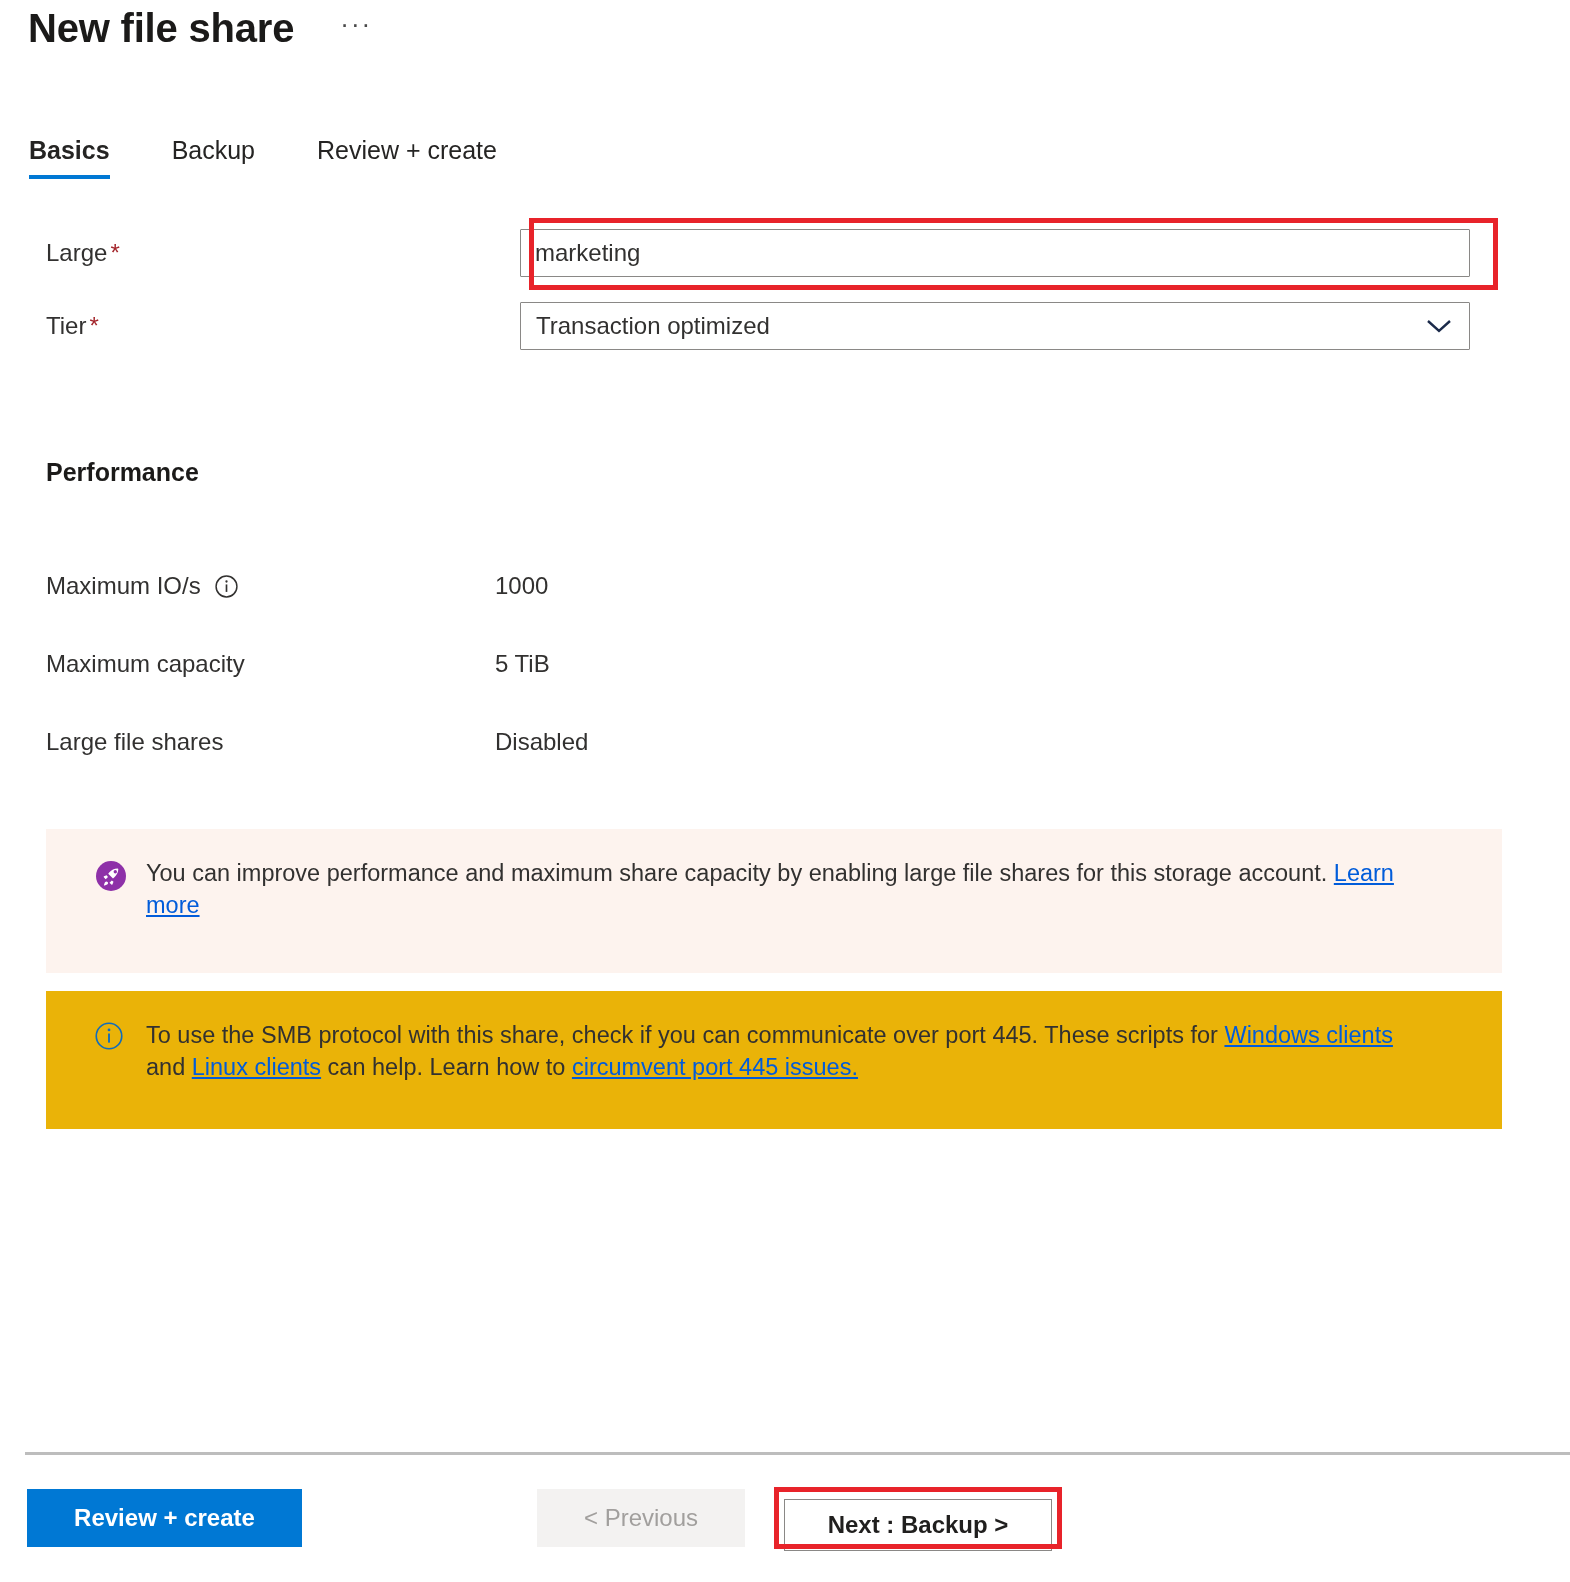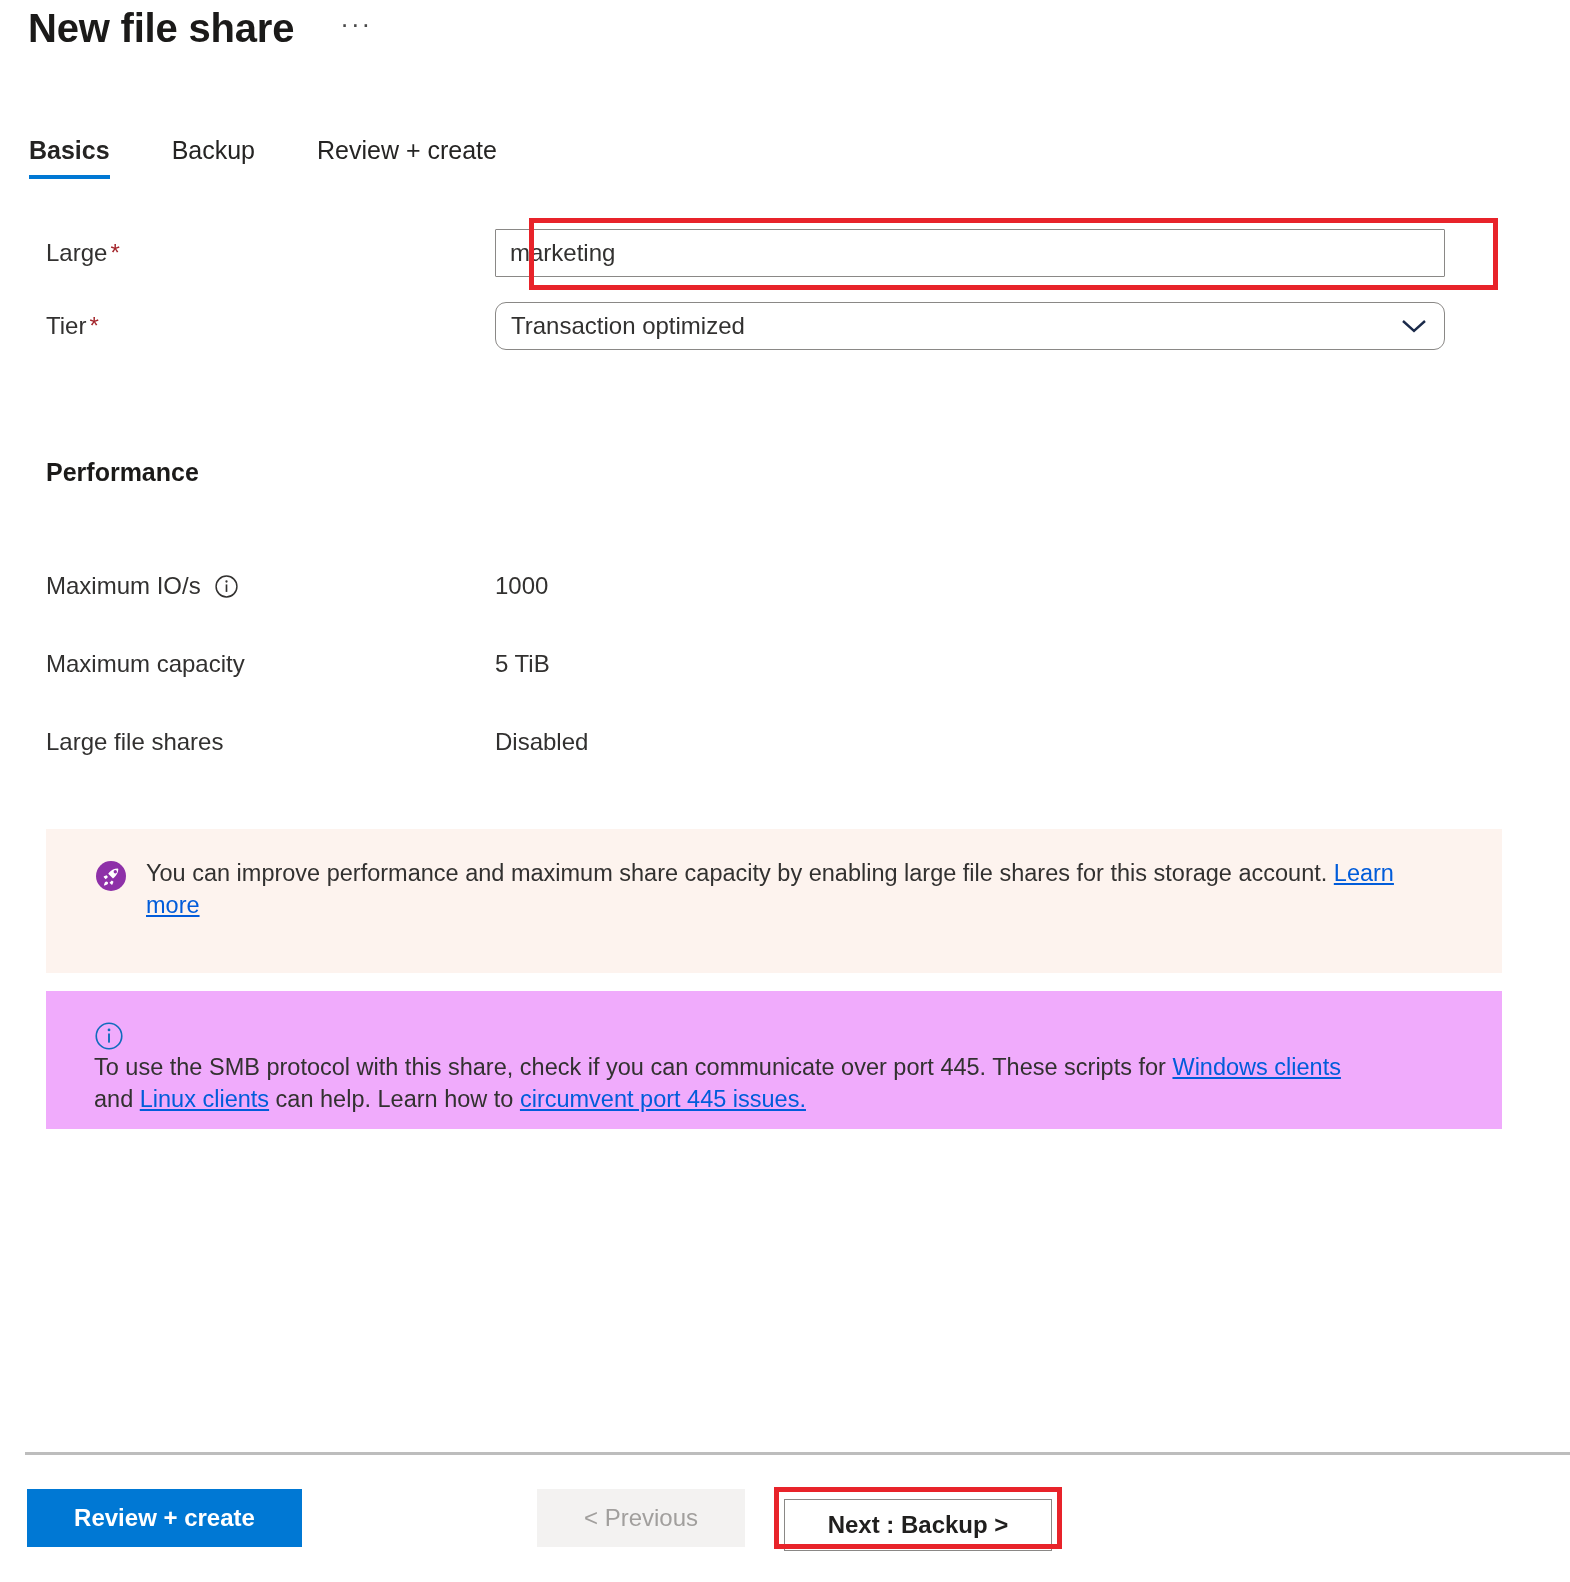--- a/index.html
+++ b/index.html
@@ -95,20 +95,21 @@
     font-size: 24px;
     color: #323130;
   }
   .req-star {
     color: #a4262c;
     margin-left: 3px;
   }
   .field-control {
     width: 950px;
     position: relative;
+    margin-left: 25px;
   }
   .text-input {
     width: 100%;
     height: 48px;
     box-sizing: border-box;
     border: 1px solid #8a8886;
     background: #ffffff;
     font-family: "Liberation Sans", sans-serif;
     font-size: 24px;
     color: #323130;
@@ -118,21 +119,21 @@
   }
   .select-wrap {
     position: relative;
     width: 100%;
     height: 48px;
     border: 1px solid #8a8886;
     background: #ffffff;
     box-sizing: border-box;
     display: flex;
     align-items: center;
-    border-radius: 11px;
+    border-radius: 1px;
     cursor: pointer;
   }
   .select-value {
     font-size: 24px;
     color: #323130;
     padding-left: 15px;
   }
   .chevron {
     position: absolute;
     right: 16px;
@@ -216,22 +217,21 @@
     padding: 28px 24px 26px 48px;
   }
   #banner-perf {
     top: 829px;
     height: 144px;
     background: #fdf3ee;
   }
   #banner-smb {
     top: 991px;
     height: 138px;
-    background: #f0abfc;
-    flex-direction: column;
+    background: #eab308;
   }
   .banner-icon {
     flex: 0 0 auto;
     width: 34px;
     margin-right: 18px;
     margin-top: 2px;
     line-height: 0;
   }
   .banner-text {
     font-size: 23.5px;

